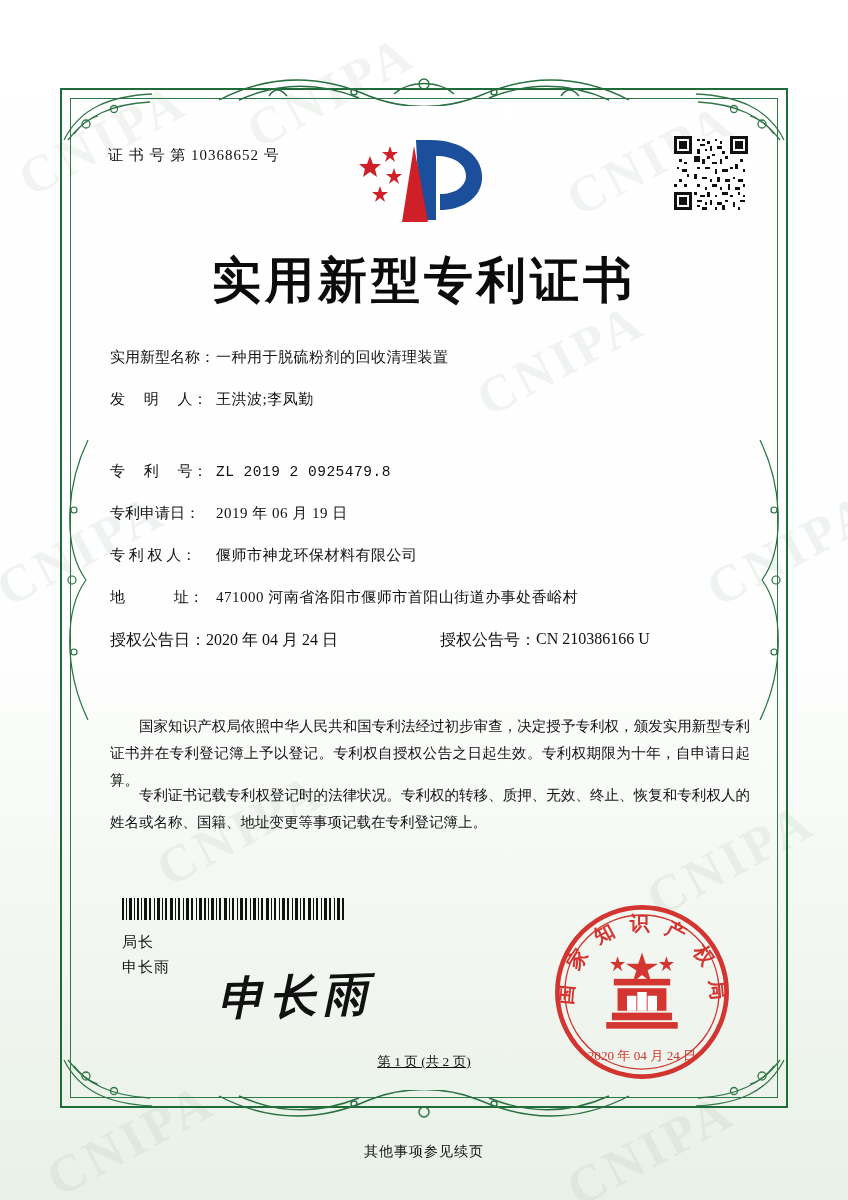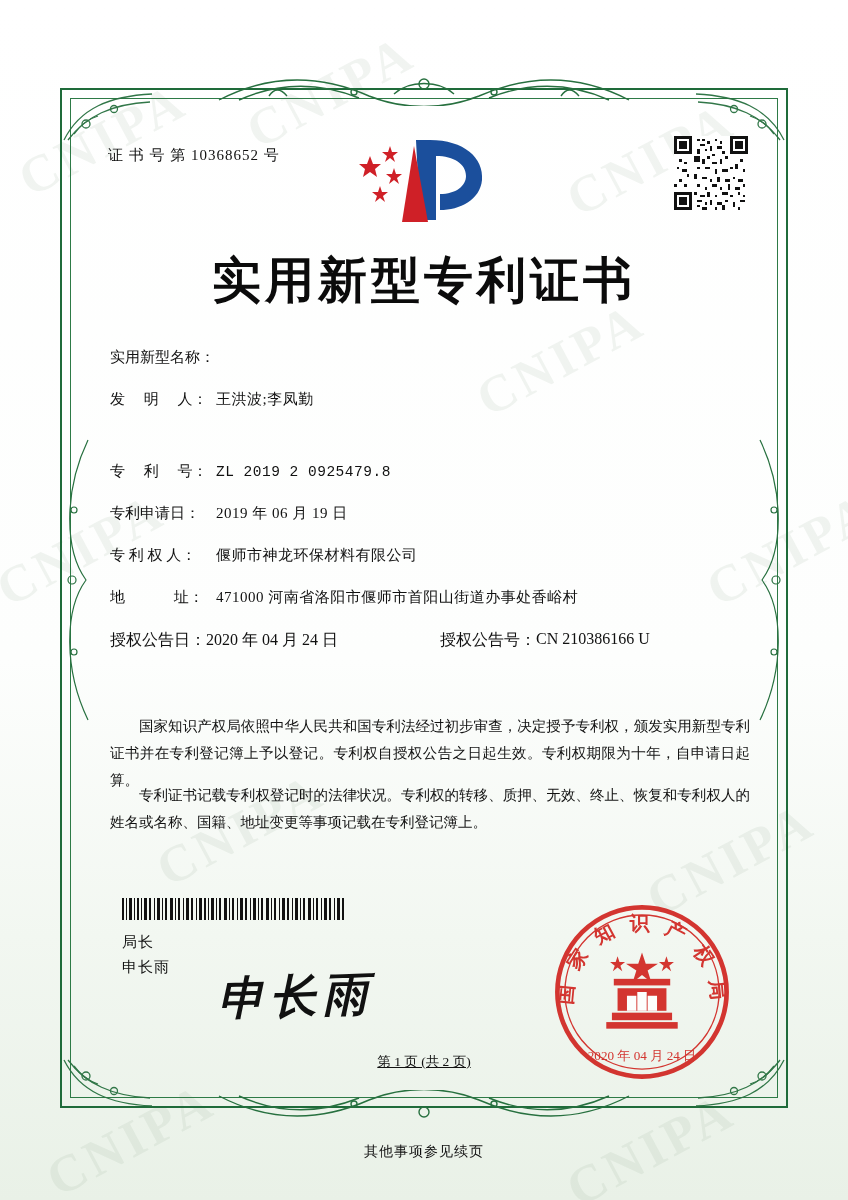--- a/index.html
+++ b/index.html
@@ -325,20 +325,21 @@
           <rect x="25" y="28" width="1" height="1"></rect>
       </g>
     </svg>
 
     <div class="title">实用新型专利证书</div>
 
     <div class="fields">
 
       <div class="field">
         <div class="f-label">实用新型名称：</div>
+        <div class="f-value">一种用于脱硫粉剂的回收清理装置</div>
       </div>
 
       <div class="field">
         <div class="f-label">发　 明　 人：</div>
         <div class="f-value">王洪波;李凤勤</div>
       </div>
 
       <div class="field">
         <div class="f-label">专　 利　 号：</div>
         <div class="f-value mono">ZL 2019 2 0925479.8</div>

